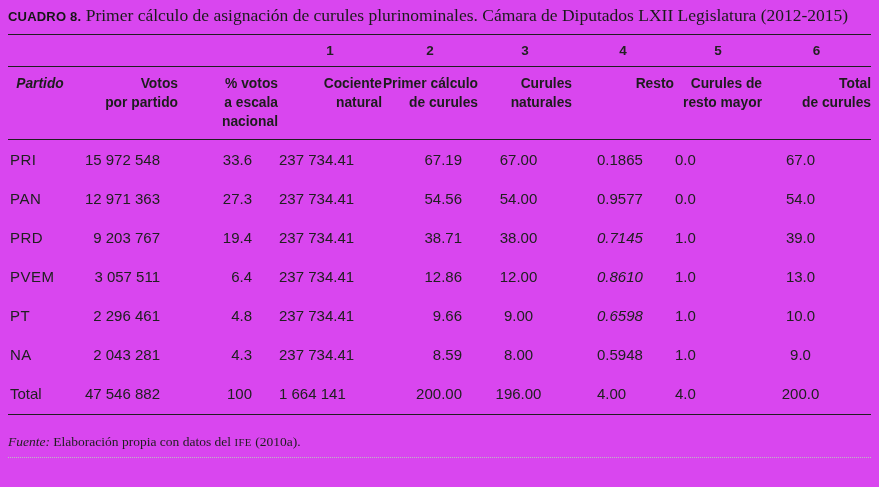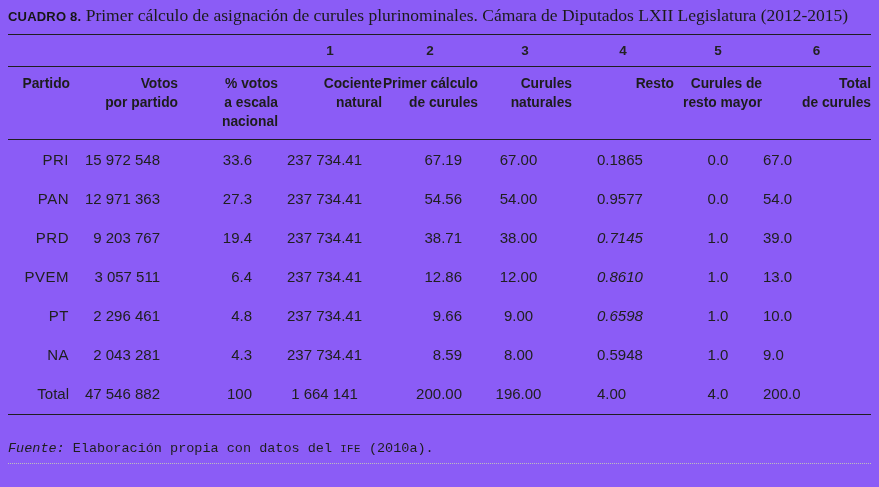--- a/index.html
+++ b/index.html
@@ -1,19 +1,19 @@
 <!DOCTYPE html>
 <html><head>
 <meta charset="utf-8">
 <style>
   html,body{margin:0;padding:0;background:#ffffff;}
   .page{
     position:relative;
     width:879px;height:487px;
-    background:#8b5cf6;
+    background:#d946ef;
     box-sizing:border-box;
     padding:4px 8px 0 8px;
     overflow:hidden;
     color:#1c1c1c;
     font-family:"Liberation Serif", serif;
   }
   .title{
     font-size:17.5px;
     line-height:1.3;
     color:#1b1b1b;
@@ -51,56 +51,56 @@
     vertical-align:top;
     padding:7px 0 7px 0;
     height:58px;
     text-align:right;
     font-size:13.8px;
     line-height:1.4;
     font-weight:700;
     white-space:pre-line;
     color:#1d1d1d;
   }
-  tr.heads td.hleft{text-align:right;padding-left:2px;}
+  tr.heads td.hleft{text-align:center;padding-left:2px;font-style:italic;}
   tr.datarow td{
     height:37px;
     font-size:15px;
     vertical-align:middle;
     color:#202020;
   }
   tr.totalrow td{
     height:38px;
     font-size:15px;
     vertical-align:middle;
     border-bottom:1.5px solid #1f1f1f;
     color:#202020;
   }
-  td.c1{text-align:right;padding-left:2px;}
+  td.c1{text-align:left;padding-left:2px;}
   td.c2{text-align:right;padding-right:18px;}
   td.c3{text-align:right;padding-right:26px;}
-  td.c4{text-align:center;padding-right:12px;}
+  td.c4{text-align:left;padding-right:12px;}
   td.c5{text-align:right;padding-right:16px;}
   td.c6{text-align:center;padding-right:14px;}
   td.c7{text-align:left;padding-left:25px;}
-  td.c8{text-align:center;margin-top:16px;}
-  td.c9{text-align:left;padding-right:33px;}
+  td.c8{text-align:left;margin-top:16px;}
+  td.c9{text-align:center;padding-right:33px;}
   td.party{
     font-size:10.5px;
     letter-spacing:.5px;
     font-weight:400;
     color:#2a2a2a;
   }
   td.totallabel{font-size:14.5px;}
   td.italic{font-style:italic;}
   .fuente{
-    margin-top:26px;
+    margin-top:19px;
     font-size:13.5px;
     color:#1e1e1e;
-    font-family:Liberation Mono, monospace;
+    font-family:Liberation Serif, serif;
   }
   .fuente .flabel{font-style:italic;}
   .fuente .acronym{font-size:10.8px;letter-spacing:.4px;}
   .scan-artifact{
     margin-top:7px;
     width:863px;
     border-top:1px dotted #bdbdbd;
     height:0;
   }
 </style>

